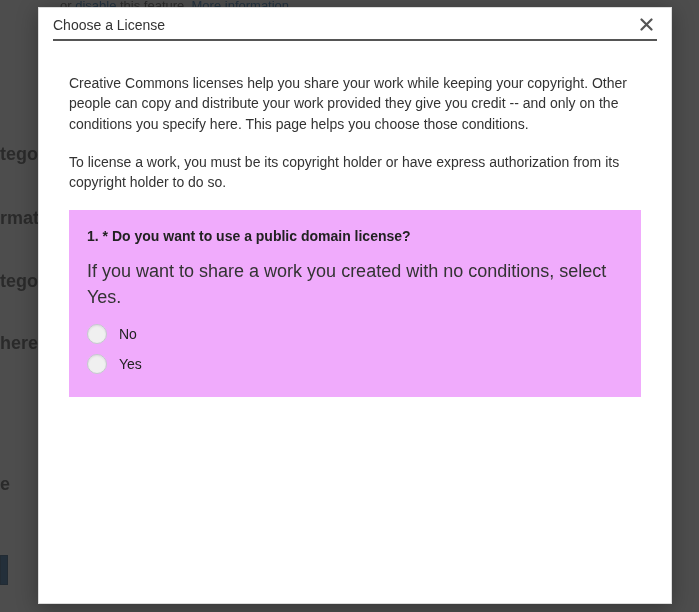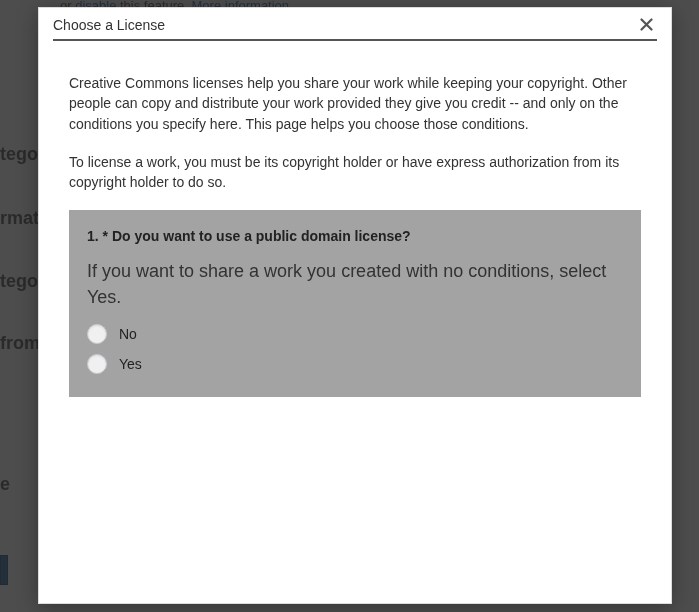--- a/index.html
+++ b/index.html
@@ -101,21 +101,21 @@
   .modal-body {
     padding: 32px 30px 20px 30px;
     color: #333;
     font-size: 14px;
     line-height: 1.45;
     overflow-y: auto;
   }
   .intro p { margin: 0 0 18px 0; }
 
   .question-box {
-    background: #a3a3a3;
+    background: #f0abfc;
     margin: 8px 0 0 0;
     padding: 16px 18px 22px 18px;
   }
   .q-title {
     font-weight: 700;
     font-size: 14px;
     color: #222;
   }
   .q-sub {
     font-size: 18px;
@@ -149,21 +149,21 @@
 </head>
 <body>
 
 <div class="bg-page">
   <div class="bg-top-line">
     <span>or </span><a href="#">disable</a><span> this feature. </span><a href="#">More information</a><span>.</span>
   </div>
   <div class="bg-label lbl1">tegory</div>
   <div class="bg-label lbl2">rmat</div>
   <div class="bg-label lbl3">tegory</div>
-  <div class="bg-label lbl4">from</div>
+  <div class="bg-label lbl4">here</div>
   <div class="bg-label lbl5">e</div>
   <div class="bg-button"></div>
 </div>
 
 <div class="scrim"></div>
 
 <div class="modal">
 
   <div class="modal-header">
     <span class="modal-title">Choose a License</span>

